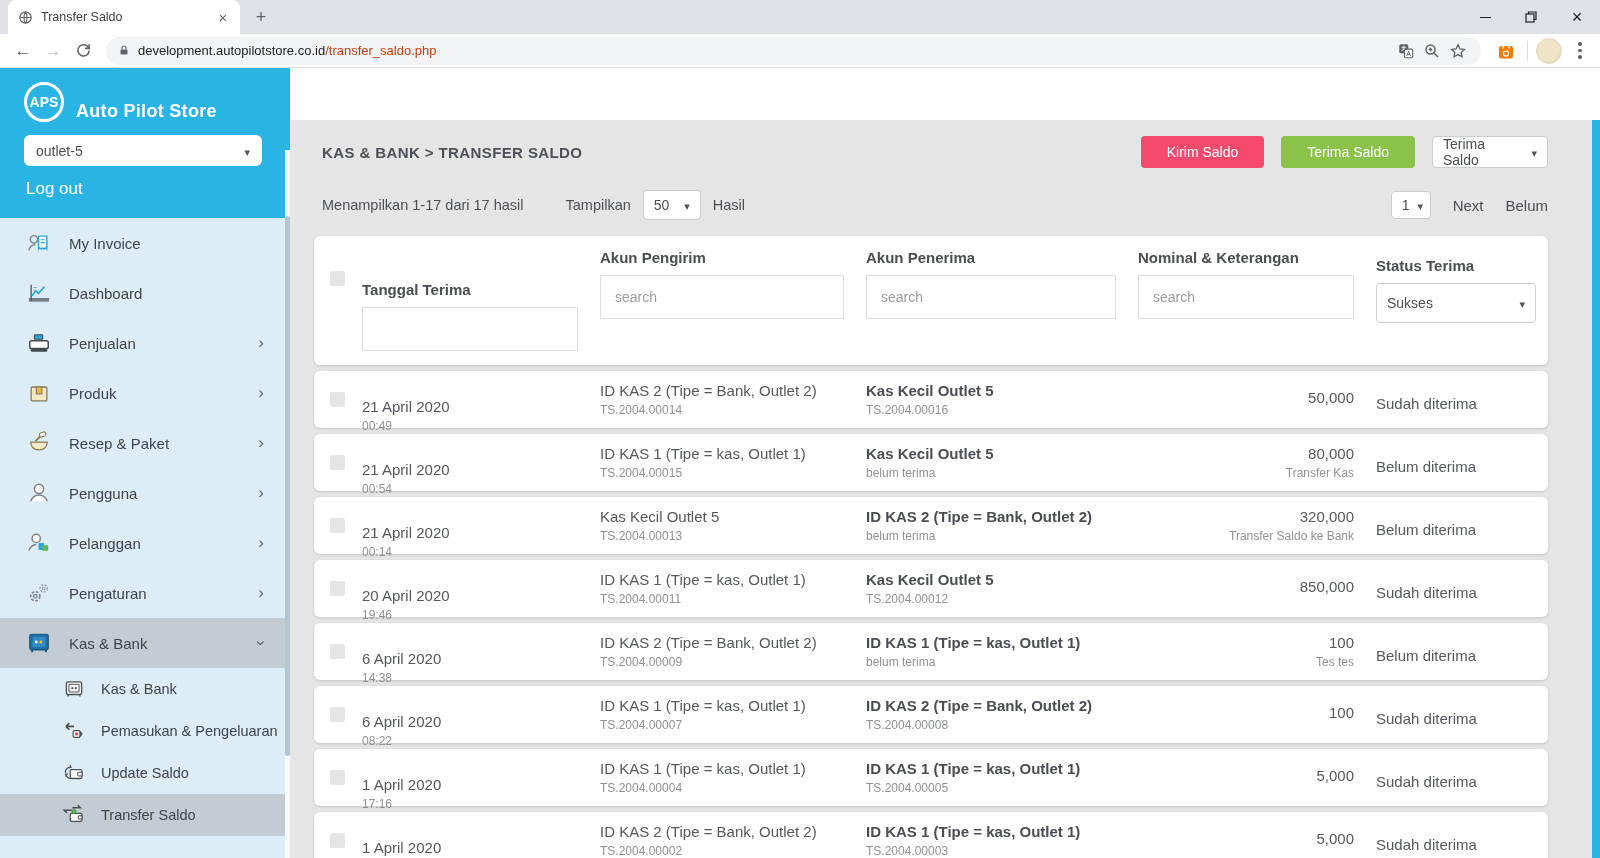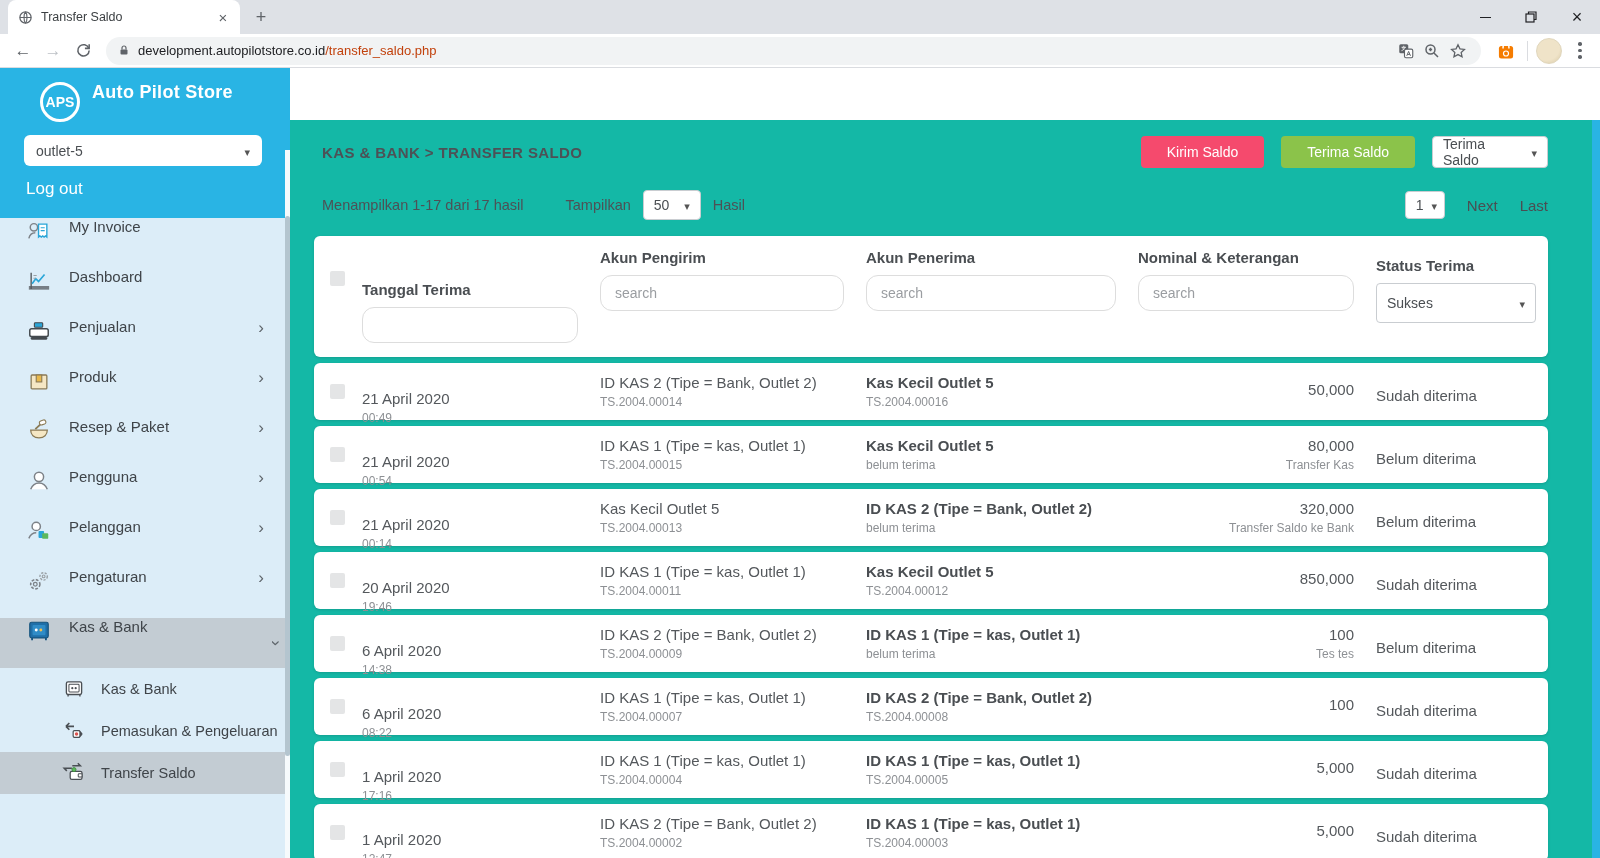--- a/index.html
+++ b/index.html
@@ -39,47 +39,47 @@
             background:radial-gradient(circle at 40% 35%, #efe3c8 60%, #d8c9a4); border:1px solid #e0d6bc; }
   .kebab { width:24px; height:26px; display:flex; flex-direction:column; align-items:center; justify-content:center; gap:3px; margin-left:6px; }
   .kebab i { width:3.5px; height:3.5px; border-radius:50%; background:#5f6368; }
 
   
   .app { display:flex; height:790px; }
 
   
   .sidebar { width:290px; background:#dcedf8; position:relative; flex-shrink:0; overflow:hidden; }
   .sb-head { height:150px; background:#29b4e4; padding-top:14px; }
-  .brand-row { display:flex; align-items:flex-start; padding-left:40px; }
+  .brand-row { display:flex; align-items:flex-end; padding-left:24px; }
   .logo-circle { width:40px; height:40px; border-radius:50%; background:#29b4e4; border:3px solid #fff;
                  color:#fff; font-weight:bold; font-size:14px; display:flex; align-items:center; justify-content:center; }
   .brand { color:#fff; font-size:18px; font-weight:bold; margin-left:12px; letter-spacing:.3px; }
   .outlet-select { margin:13px 28px 0 24px; height:31px; background:#fff; border-radius:6px;
                    display:flex; align-items:center; padding:0 12px; font-size:14px; color:#4a4e52; }
   .outlet-select .caret { margin-left:auto; }
   .caret::before { content:"▾"; font-size:11px; color:#555; }
   .logout { color:#fff; font-size:17px; margin:13px 0 0 26px; }
 
-  .menu-item { height:50px; display:flex; padding-left:26px; color:#3f4449; font-size:15px; }
+  .menu-item { height:50px; display:flex; align-items:center; padding-left:26px; color:#3f4449; font-size:15px; }
   .menu-item.active { background:#c3ccd3; }
   .menu-item .mi-icon { width:30px; height:26px; margin-right:13px; display:flex; align-items:center; }
   .chev { margin-left:auto; margin-right:26px; color:#5f666c; font-size:17px; }
   .chev-right::before { content:"›"; }
   .chev-down { transform:rotate(90deg); }
   .chev-down::before { content:"›"; }
 
   .sub-item { height:42px; display:flex; align-items:center; padding-left:62px; color:#3f4449; font-size:14.5px; }
   .sub-item.active { background:#c3ccd3; }
   .sub-item .mi-icon { width:26px; height:24px; margin-right:13px; display:flex; align-items:center; }
 
   .sb-track { position:absolute; top:82px; right:0; bottom:0; width:5px; background:#f6fafc; }
   .sb-thumb { position:absolute; top:148px; right:0; width:5px; height:540px; background:#b4c5cf; border-radius:3px; }
 
   
-  .main { flex:1; background:#14b8a6; position:relative; overflow:hidden; }
+  .main { flex:1; background:#e5e5e5; position:relative; overflow:hidden; }
   .top-white { height:52px; background:#fff; }
   .content { padding:0 52px 0 24px; }
   .page-head { display:flex; align-items:center; margin-top:16px; padding-left:8px; }
   .breadcrumb { font-size:15px; font-weight:bold; color:#4d5156; letter-spacing:.4px; }
   .actions { margin-left:auto; display:flex; gap:17px; }
   .btn { height:32px; line-height:32px; padding:0 26px; border-radius:4px; color:#fff; font-size:14px; }
   .btn-red { background:#f54a6d; }
   .btn-green { background:#8bc34a; }
   .select { background:#fff; border:1px solid #c9cdd1; border-radius:4px; display:flex; align-items:center;
             color:#4a4e52; font-size:14px; padding:0 10px; }
@@ -97,21 +97,21 @@
   .card { background:#fff; border-radius:6px; box-shadow:0 1px 3px rgba(0,0,0,.14); }
   .thead-card { margin-top:16px; display:flex; padding:13px 10px 14px 16px; }
   .col-check { width:32px; padding-top:22px; }
   .checkbox { width:15px; height:15px; background:#e4e5e6; border-radius:2px; }
   .col-date { width:238px;margin-top:32px; }
   .col-sender { width:266px; }
   .col-receiver { width:272px; }
   .col-nominal { width:238px; }
   .col-status { flex:1;margin-top:8px; }
   .th-label { font-size:15px; font-weight:bold; color:#4a4e52; margin-bottom:9px; }
-  .f-input { width:calc(100% - 22px); height:36px; border:1px solid #ddd; border-radius:12px;
+  .f-input { width:calc(100% - 22px); height:44px; border:1px solid #ddd; border-radius:0;
              font-size:14px; color:#4a4e52; padding:0 14px; outline:none; background:#fff;
              font-family:"Liberation Sans","DejaVu Sans",sans-serif; }
   .f-input::placeholder { color:#9a9da1; }
   .status-select { height:40px; width:calc(100% - 2px); }
 
   .row-card { height:57px; margin-top:6px; display:flex; align-items:center; padding:0 10px 0 16px; }
   .row-card .col-check { padding-top:0; }
   .cell-main { font-size:15px; color:#54585c; }
   .cell-sub { font-size:12px; color:#8d9094; margin-top:4px; }
   .col-receiver .cell-main { font-weight:bold; color:#4a4e52; }
@@ -336,20 +336,31 @@
     <span class="mi-icon">
             <svg width="24" height="22" viewBox="0 0 26 26">
               <path d="M13 7.5H3.5m0 0l4-4m-4 4l4 4" fill="none" stroke="#4a4f54" stroke-width="1.9"></path>
               <path d="M13 16.5h9.5m0 0l-4-4m4 4l-4 4" fill="none" stroke="#4a4f54" stroke-width="1.9"></path>
               <rect x="12" y="12.5" width="8" height="8" rx="1.5" fill="#fff" stroke="#4a4f54" stroke-width="1.4"></rect>
               <circle cx="16" cy="16.5" r="2" fill="#d9534f"></circle>
             </svg>
           </span>
     <span>Pemasukan &amp; Pengeluaran</span>
   </div>
+        <div class="sub-item">
+    <span class="mi-icon">
+            <svg width="24" height="22" viewBox="0 0 26 26">
+              <rect x="8.5" y="9" width="14" height="10.5" rx="2" fill="#fff" stroke="#4a4f54" stroke-width="1.5"></rect>
+              <rect x="17.5" y="12" width="5" height="4.5" rx="1" fill="#fff" stroke="#4a4f54" stroke-width="1.2"></rect>
+              <path d="M3 13.5a6 6 0 015.5-7.5M9.5 19.5A6 6 0 013.5 15" fill="none" stroke="#4a4f54" stroke-width="1.5"></path>
+              <path d="M8.5 3.5l1 2.8-2.8.8M4 17.5l-.8-2.8 2.8-.7" fill="none" stroke="#4a4f54" stroke-width="1.3"></path>
+            </svg>
+          </span>
+    <span>Update Saldo</span>
+  </div>
         <div class="sub-item active">
     <span class="mi-icon">
             <svg width="24" height="22" viewBox="0 0 26 26">
               <path d="M11 4.5h9.5l-3-3M10.5 7.5H1.5l3 3" fill="none" stroke="#4a4f54" stroke-width="1.8"></path>
               <rect x="8.5" y="11" width="14" height="9.5" rx="2" fill="#fff" stroke="#4a4f54" stroke-width="1.5"></rect>
               <rect x="18" y="13.8" width="4.5" height="4" rx="1" fill="#fff" stroke="#4a4f54" stroke-width="1.2"></rect>
               <circle cx="13" cy="9" r="2.4" fill="#5cb85c" stroke="#3d8b3d" stroke-width="1"></circle>
             </svg>
           </span>
     <span>Transfer Saldo</span>
@@ -381,21 +392,21 @@
           <span>50</span>
           <span class="caret"></span>
         </div>
         <span class="hasil">Hasil</span>
         <div class="pager">
           <div class="select page-select">
             <span>1</span>
             <span class="caret"></span>
           </div>
           <span class="pg-link">Next</span>
-          <span class="pg-link">Last</span>
+          <span class="pg-link">Belum</span>
         </div>
       </div>
 
       <div class="card thead-card">
         <div class="col-check">
             <div class="checkbox"></div>
           </div>
         <div class="col-date">
           <div class="th-label">Tanggal Terima</div>
           <input class="f-input" style="">

